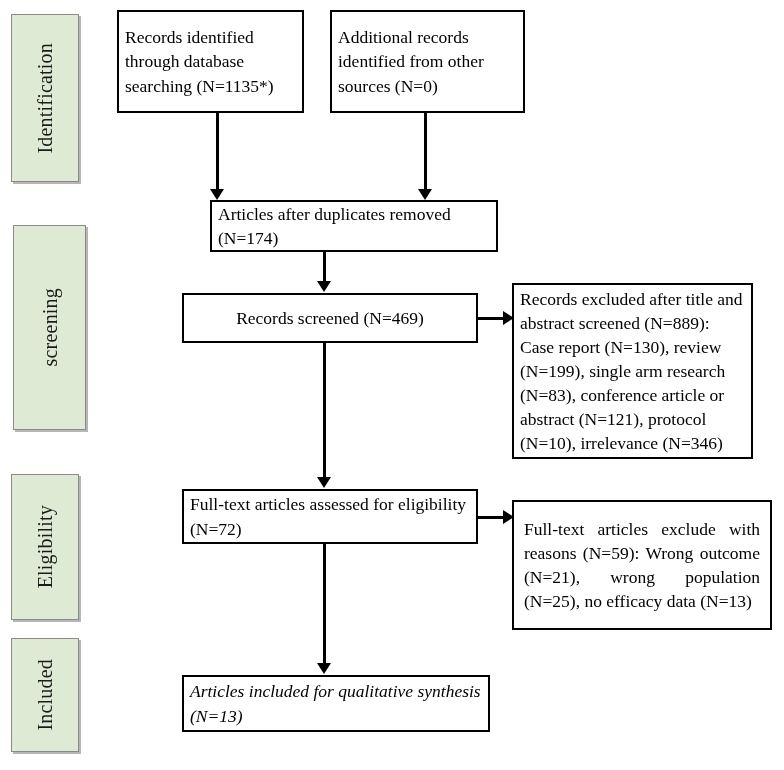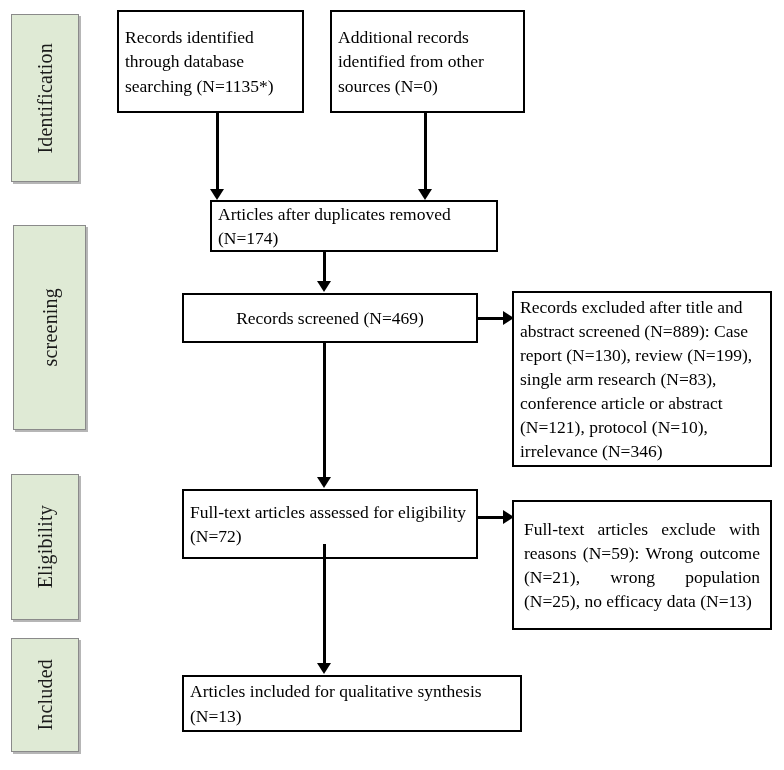--- a/index.html
+++ b/index.html
@@ -118,33 +118,33 @@
   </div>
 
   <div class="node" style="left:186px; top:200px; width:288px; height:52px;margin-left:24px;">
     <span class="node-text">Articles after duplicates removed (N=174)</span>
   </div>
 
   <div class="node" style="left:182px; top:293px; width:296px; height:50px;">
     <span class="node-text">Records screened (N=469)</span>
   </div>
 
-  <div class="node" style="left:512px; top:283px; width:260px; height:176px;margin-top:8px;">
+  <div class="node" style="left:512px; top:283px; width:241px; height:176px;">
     <span class="node-text">Records excluded after title and abstract screened (N=889): Case report (N=130), review (N=199), single arm research (N=83), conference article or abstract (N=121), protocol (N=10), irrelevance (N=346)</span>
   </div>
 
-  <div class="node" style="left:182px; top:489px; width:296px; height:70px;">
+  <div class="node" style="left:182px; top:489px; width:296px; height:55px;">
     <span class="node-text">Full-text articles assessed for eligibility (N=72)</span>
   </div>
 
   <div class="node justify" style="left:512px; top:500px; width:260px; height:130px;">
     <span class="node-text">Full-text articles exclude with reasons (N=59): Wrong outcome (N=21), wrong population (N=25), no efficacy data (N=13)</span>
   </div>
 
-  <div class="node" style="left:182px; top:675px; width:340px; height:57px;">
+  <div class="node" style="left:182px; top:675px; width:308px; height:57px;font-style:italic;">
     <span class="node-text">Articles included for qualitative synthesis (N=13)</span>
   </div>
 
   <div class="conn">
     <div class="vline" style="left:216px; top:113px; height:78px;"></div>
     <div class="arrow-down" style="left:210px; top:189px;"></div>
   </div>
 
   <div class="conn">
     <div class="vline" style="left:424px; top:113px; height:78px;"></div>

